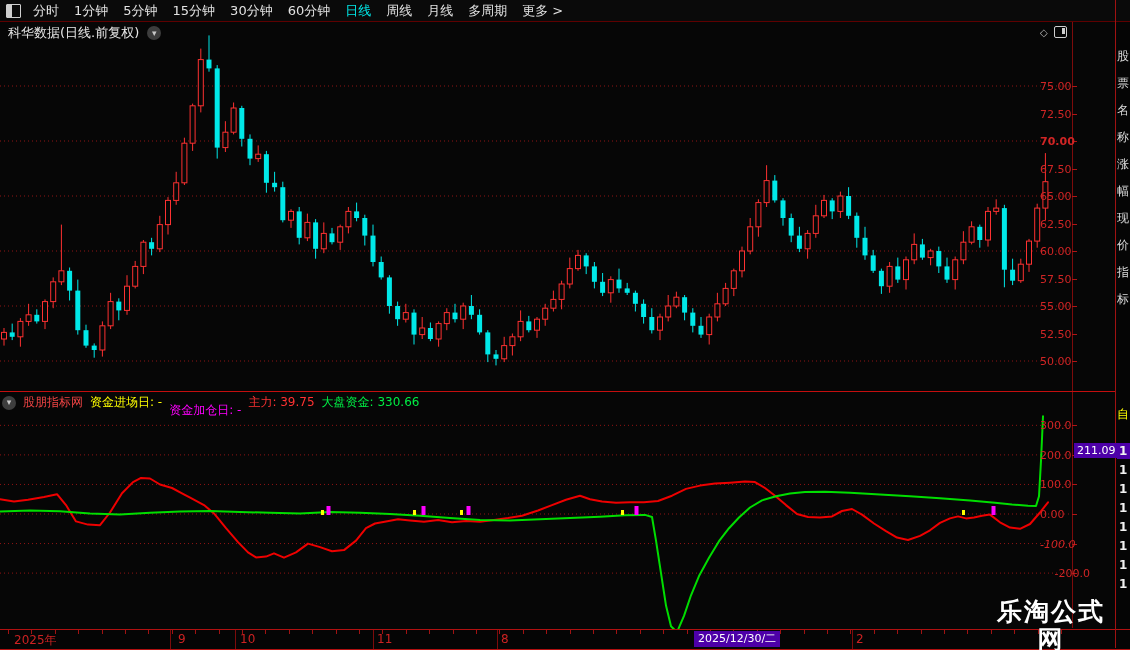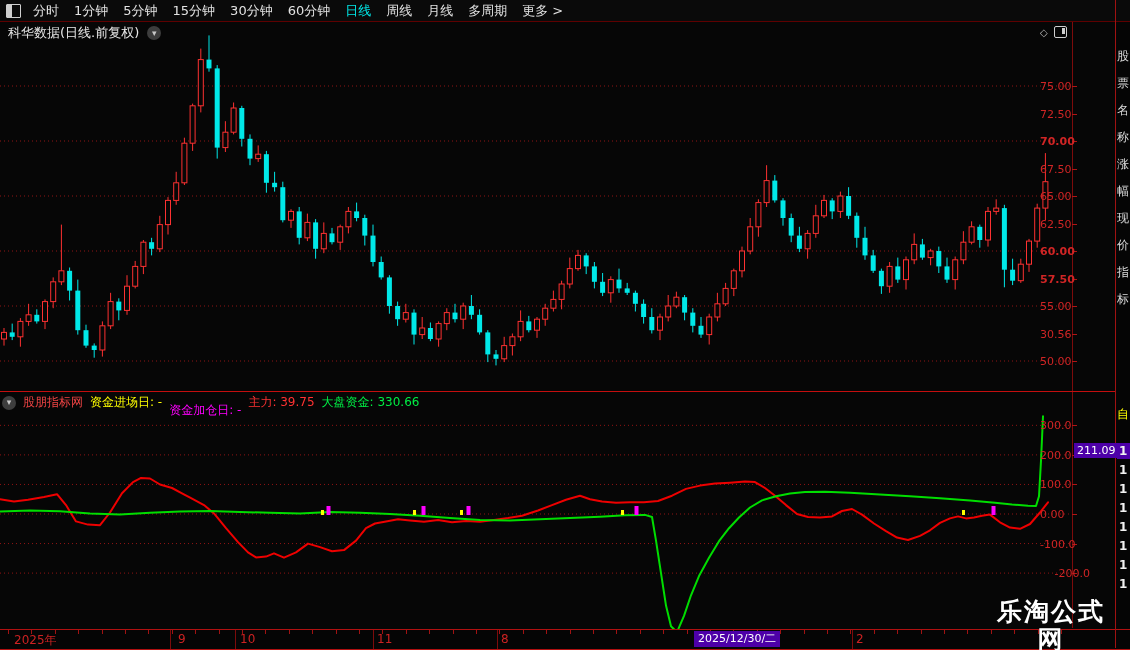--- a/index.html
+++ b/index.html
@@ -610,27 +610,27 @@
       <div class="ylab" style="top: 107.5px;">72.50</div>
       <div class="ytick" style="top: 141px;"></div>
       <div class="ylab" style="top: 135px; font-weight: bold;">70.00</div>
       <div class="ytick" style="top: 168.5px;"></div>
       <div class="ylab" style="top: 162.5px;">67.50</div>
       <div class="ytick" style="top: 196px;"></div>
       <div class="ylab" style="top: 190px;">65.00</div>
       <div class="ytick" style="top: 223.5px;"></div>
       <div class="ylab" style="top: 217.5px;">62.50</div>
       <div class="ytick" style="top: 251px;"></div>
-      <div class="ylab" style="top: 245px; font-weight: bold;">60.00</div>
+      <div class="ylab" style="top: 245px;">60.00</div>
       <div class="ytick" style="top: 278.5px;"></div>
-      <div class="ylab" style="top: 272.5px; font-weight: bold;">57.50</div>
+      <div class="ylab" style="top: 272.5px;">57.50</div>
       <div class="ytick" style="top: 306px;"></div>
       <div class="ylab" style="top: 300px;">55.00</div>
       <div class="ytick" style="top: 333.5px;"></div>
-      <div class="ylab" style="top: 327.5px;">30.56</div>
+      <div class="ylab" style="top: 327.5px;">52.50</div>
       <div class="ytick" style="top: 361px;"></div>
       <div class="ylab" style="top: 355px;">50.00</div>
     </div>
 
   <div id="pane-divider"></div>
 
   <div id="ind-header">
     <span class="circ-icon">▾</span>
     <span class="fld" style="color:#ef4444">股朋指标网</span>
   <span class="fld" style="color: rgb(255, 255, 0);">资金进场日: -</span>
@@ -662,21 +662,21 @@
   <div id="ind-ylabels">
       <div class="ytick" style="top: 425.35px;"></div>
       <div class="ylab" style="top: 419.35px;">300.0</div>
       <div class="ytick" style="top: 454.9px;"></div>
       <div class="ylab" style="top: 448.9px;">200.0</div>
       <div class="ytick" style="top: 484.45px;"></div>
       <div class="ylab" style="top: 478.45px;">100.0</div>
       <div class="ytick" style="top: 514px;"></div>
       <div class="ylab" style="top: 508px;">0.00</div>
       <div class="ytick" style="top: 543.55px;"></div>
-      <div class="ylab" style="top: 537.55px;">-100.0</div>
+      <div class="ylab" style="top: 537.55px; font-style: italic;">-100.0</div>
       <div class="ytick" style="top: 573.1px;"></div>
       <div class="ylab" style="top: 567.1px; text-align: right;">-200.0</div>
     </div>
   <div class="vbadge" id="ind-badge" style="left:1074px;top:443px;width:39px">211.09</div>
 
   <div id="date-axis">
     <span class="dlab" style="left:14px">2025年</span>
     <div id="date-badge" style="left: 694px;">2025/12/30/二</div>
   <div class="dtick" style="left: 8px;"></div>
       <div class="dtick" style="left: 31px;"></div>

